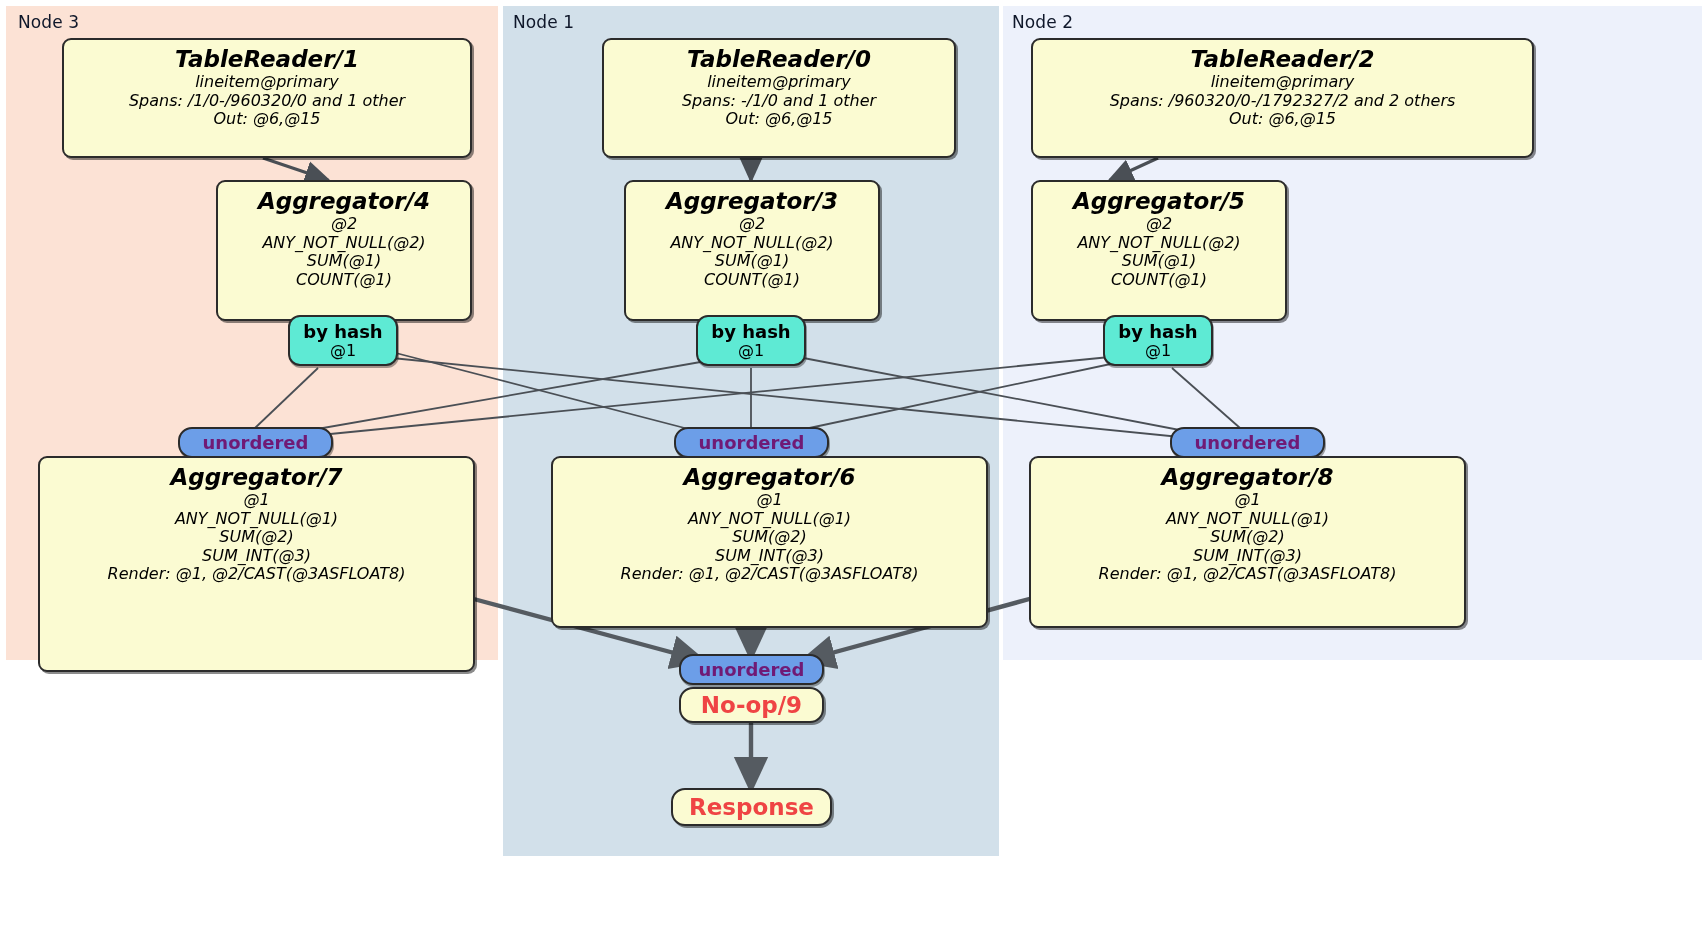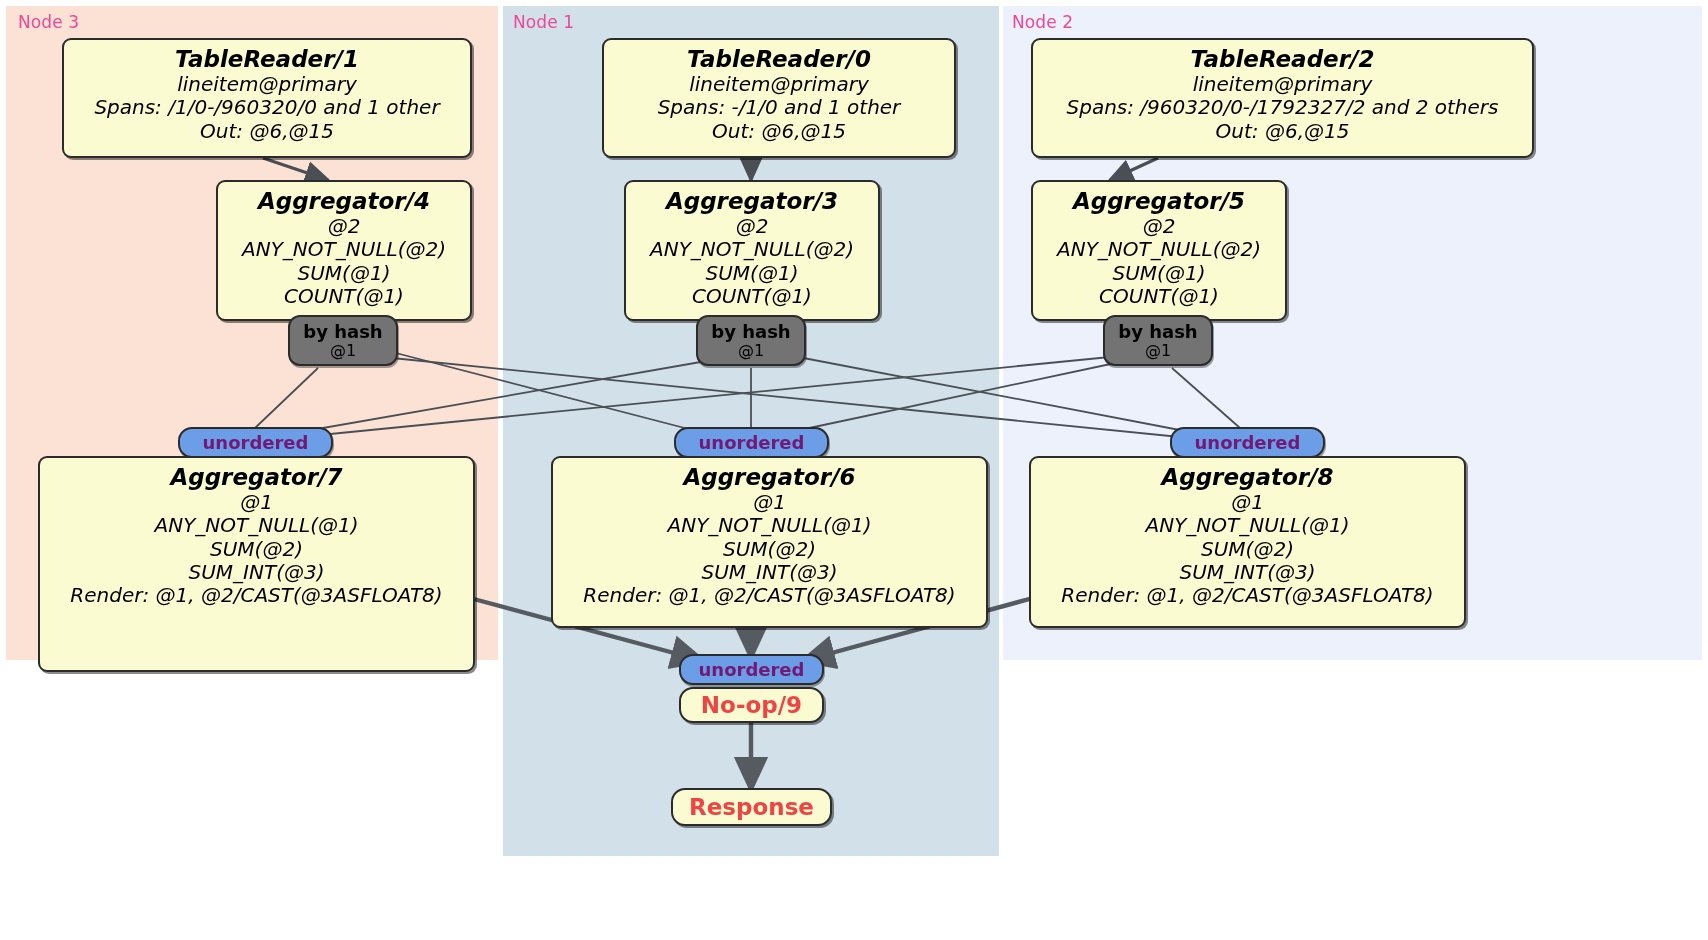--- a/index.html
+++ b/index.html
@@ -1,35 +1,35 @@
 <!DOCTYPE html>
 <html><head>
 <meta charset="utf-8">
 <style>
   html,body{margin:0;padding:0;background:#ffffff;}
   body{font-family:"DejaVu Sans","Liberation Sans",sans-serif;}
   #canvas{position:relative;width:1708px;height:940px;overflow:hidden;background:#fff;}
 
   .node-panel{position:absolute;box-sizing:border-box;}
-  .node-label{position:absolute;font-size:17px;color:#ec4899;letter-spacing:.1px;}
+  .node-label{position:absolute;font-size:17px;color:#0f172a;letter-spacing:.1px;}
 
   .proc{
     position:absolute;box-sizing:border-box;
     background:#fbfbd2;border:2px solid #2b2b2b;border-radius:9px;
     text-align:center;color:#000;
     box-shadow:2px 2px 0 rgba(0,0,0,0.45);
     display:flex;flex-direction:column;justify-content:flex-start;align-items:center;
     padding:6px 10px 7px 10px;
     font-style:italic;
   }
   .proc .ttl{font-weight:bold;font-size:23px;line-height:1.18;white-space:nowrap;}
-  .proc .ln{font-size:20px;line-height:1.16;white-space:nowrap;}
+  .proc .ln{font-size:16px;line-height:1.16;white-space:nowrap;}
 
   .router{
-    position:absolute;box-sizing:border-box;background:#737373;
+    position:absolute;box-sizing:border-box;background:#5eead4;
     border:2px solid #2b2b2b;border-radius:12px;text-align:center;
     display:flex;flex-direction:column;justify-content:center;align-items:center;
     padding:2px 10px;box-shadow:1px 2px 0 rgba(0,0,0,0.35);
   }
   .router .rt{font-weight:bold;font-size:18px;line-height:1.1;}
   .router .rs{font-size:16px;line-height:1.1;}
 
   .sync{
     position:absolute;box-sizing:border-box;background:#6c9ee8;
     border:2px solid #2b2b2b;border-radius:14px;text-align:center;

